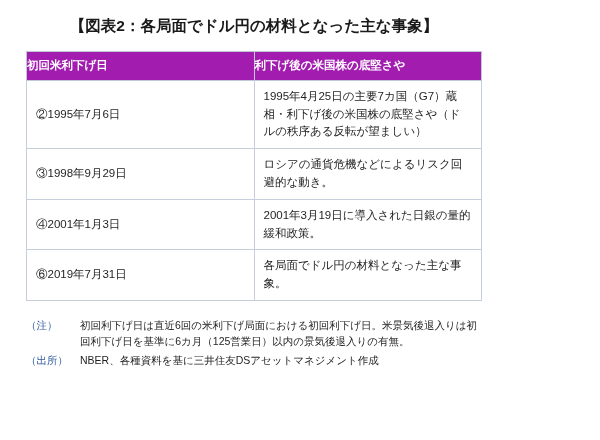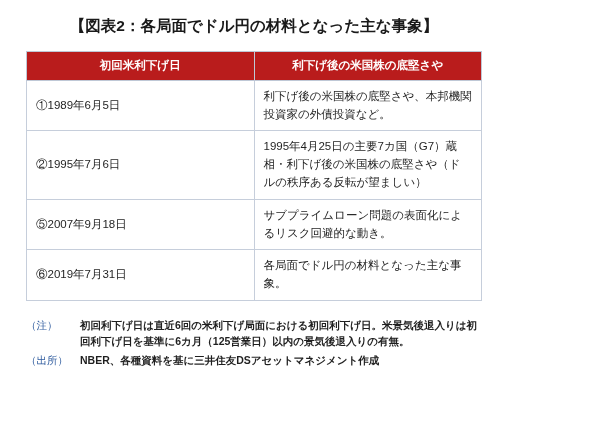--- a/index.html
+++ b/index.html
@@ -29,26 +29,26 @@
     letter-spacing: 0px;
     margin: 2px 0 14px 0;
     white-space: nowrap;
   }
   table.main {
     width: 100%;
     border-collapse: collapse;
     table-layout: fixed;
   }
   table.main th {
-    background: #b91c1c;
+    background: #a21caf;
     color: #ffffff;
     font-size: 11.5px;
     font-weight: bold;
-    text-align: center;
-    padding: 7px 20px;
+    text-align: left;
+    padding: 7px 0;
     border: 1px solid #bfc8d6;
     line-height: 1.2;
   }
   table.main td {
     border: 1px solid #c6cedb;
     font-size: 11.5px;
     line-height: 1.55;
     padding: 7px 9px;
     vertical-align: middle;
     background: #ffffff;
@@ -71,49 +71,48 @@
   }
   .note-label {
     color: #2e5b9e;
     font-weight: normal;
     width: 54px;
     flex: 0 0 54px;
     white-space: nowrap;
   }
   .note-body {
     flex: 1 1 auto;
-    font-weight: bold;
   }
 </style>
 </head>
 <body>
 
 <div class="page">
 
   <div class="title">【図表2：各局面でドル円の材料となった主な事象】</div>
 
   <table class="main">
     <thead>
       <tr>
         <th class="date-cell">初回米利下げ日</th>
         <th>利下げ後の米国株の底堅さや</th>
       </tr>
     </thead>
     <tbody>
       <tr>
-        <td class="date-cell">①1989年6月5日</td>
-        <td>利下げ後の米国株の底堅さや、本邦機関投資家の外債投資など。</td>
-      </tr>
-      <tr>
         <td class="date-cell">②1995年7月6日</td>
         <td>1995年4月25日の主要7カ国（G7）蔵相・利下げ後の米国株の底堅さや（ドルの秩序ある反転が望ましい）</td>
       </tr>
       <tr>
-        <td class="date-cell">⑤2007年9月18日</td>
-        <td>サブプライムローン問題の表面化によるリスク回避的な動き。</td>
+        <td class="date-cell">③1998年9月29日</td>
+        <td>ロシアの通貨危機などによるリスク回避的な動き。</td>
+      </tr>
+      <tr>
+        <td class="date-cell">④2001年1月3日</td>
+        <td>2001年3月19日に導入された日銀の量的緩和政策。</td>
       </tr>
       <tr>
         <td class="date-cell">⑥2019年7月31日</td>
         <td>各局面でドル円の材料となった主な事象。</td>
       </tr>
     </tbody>
   </table>
 
   <div class="notes">
     <div class="note-row">

